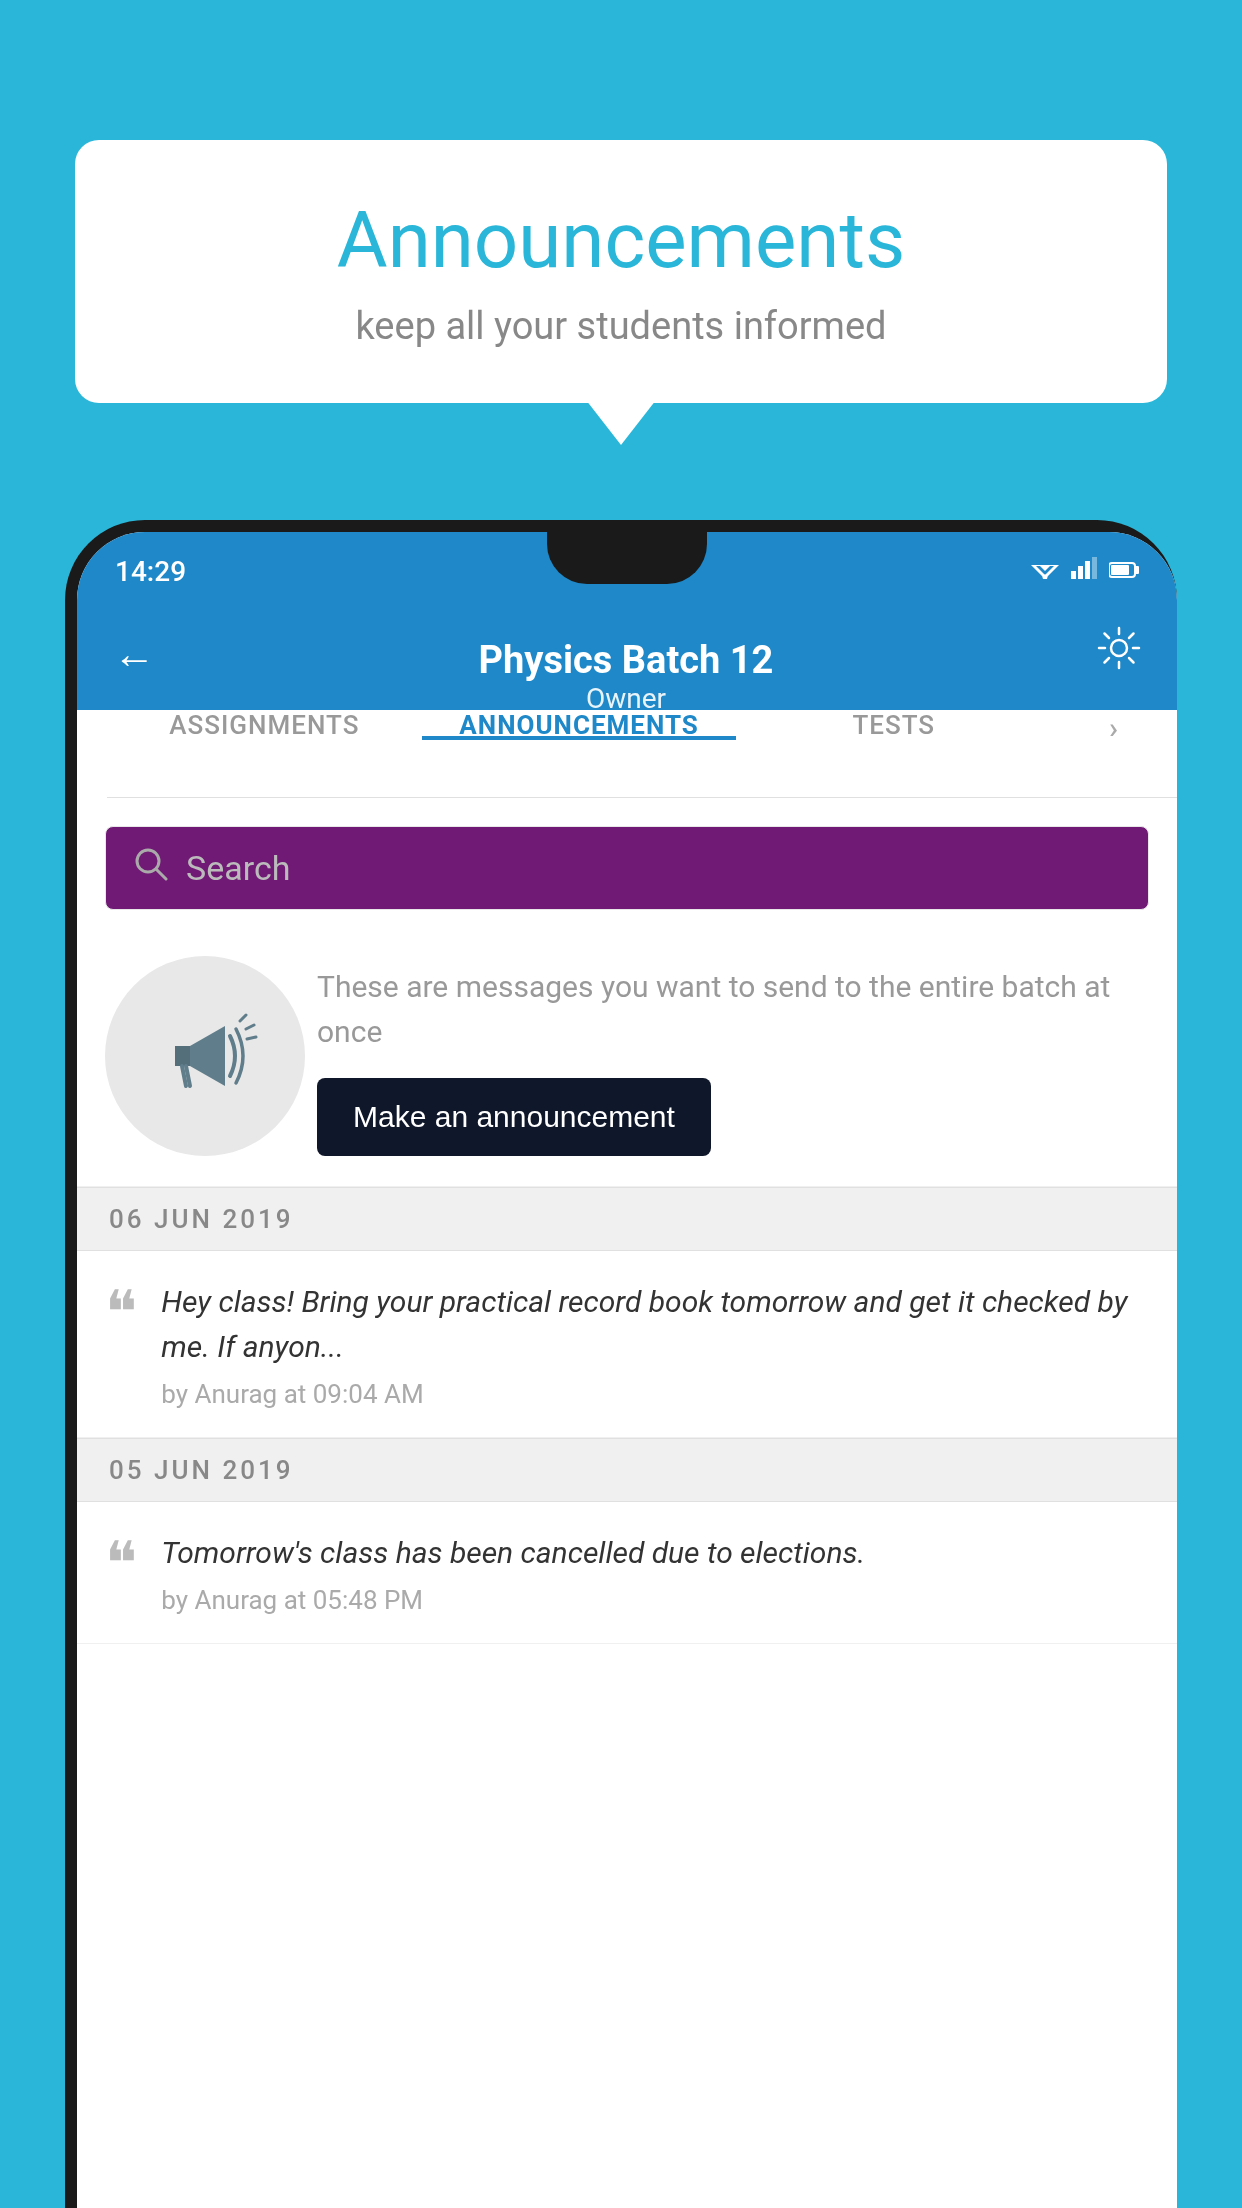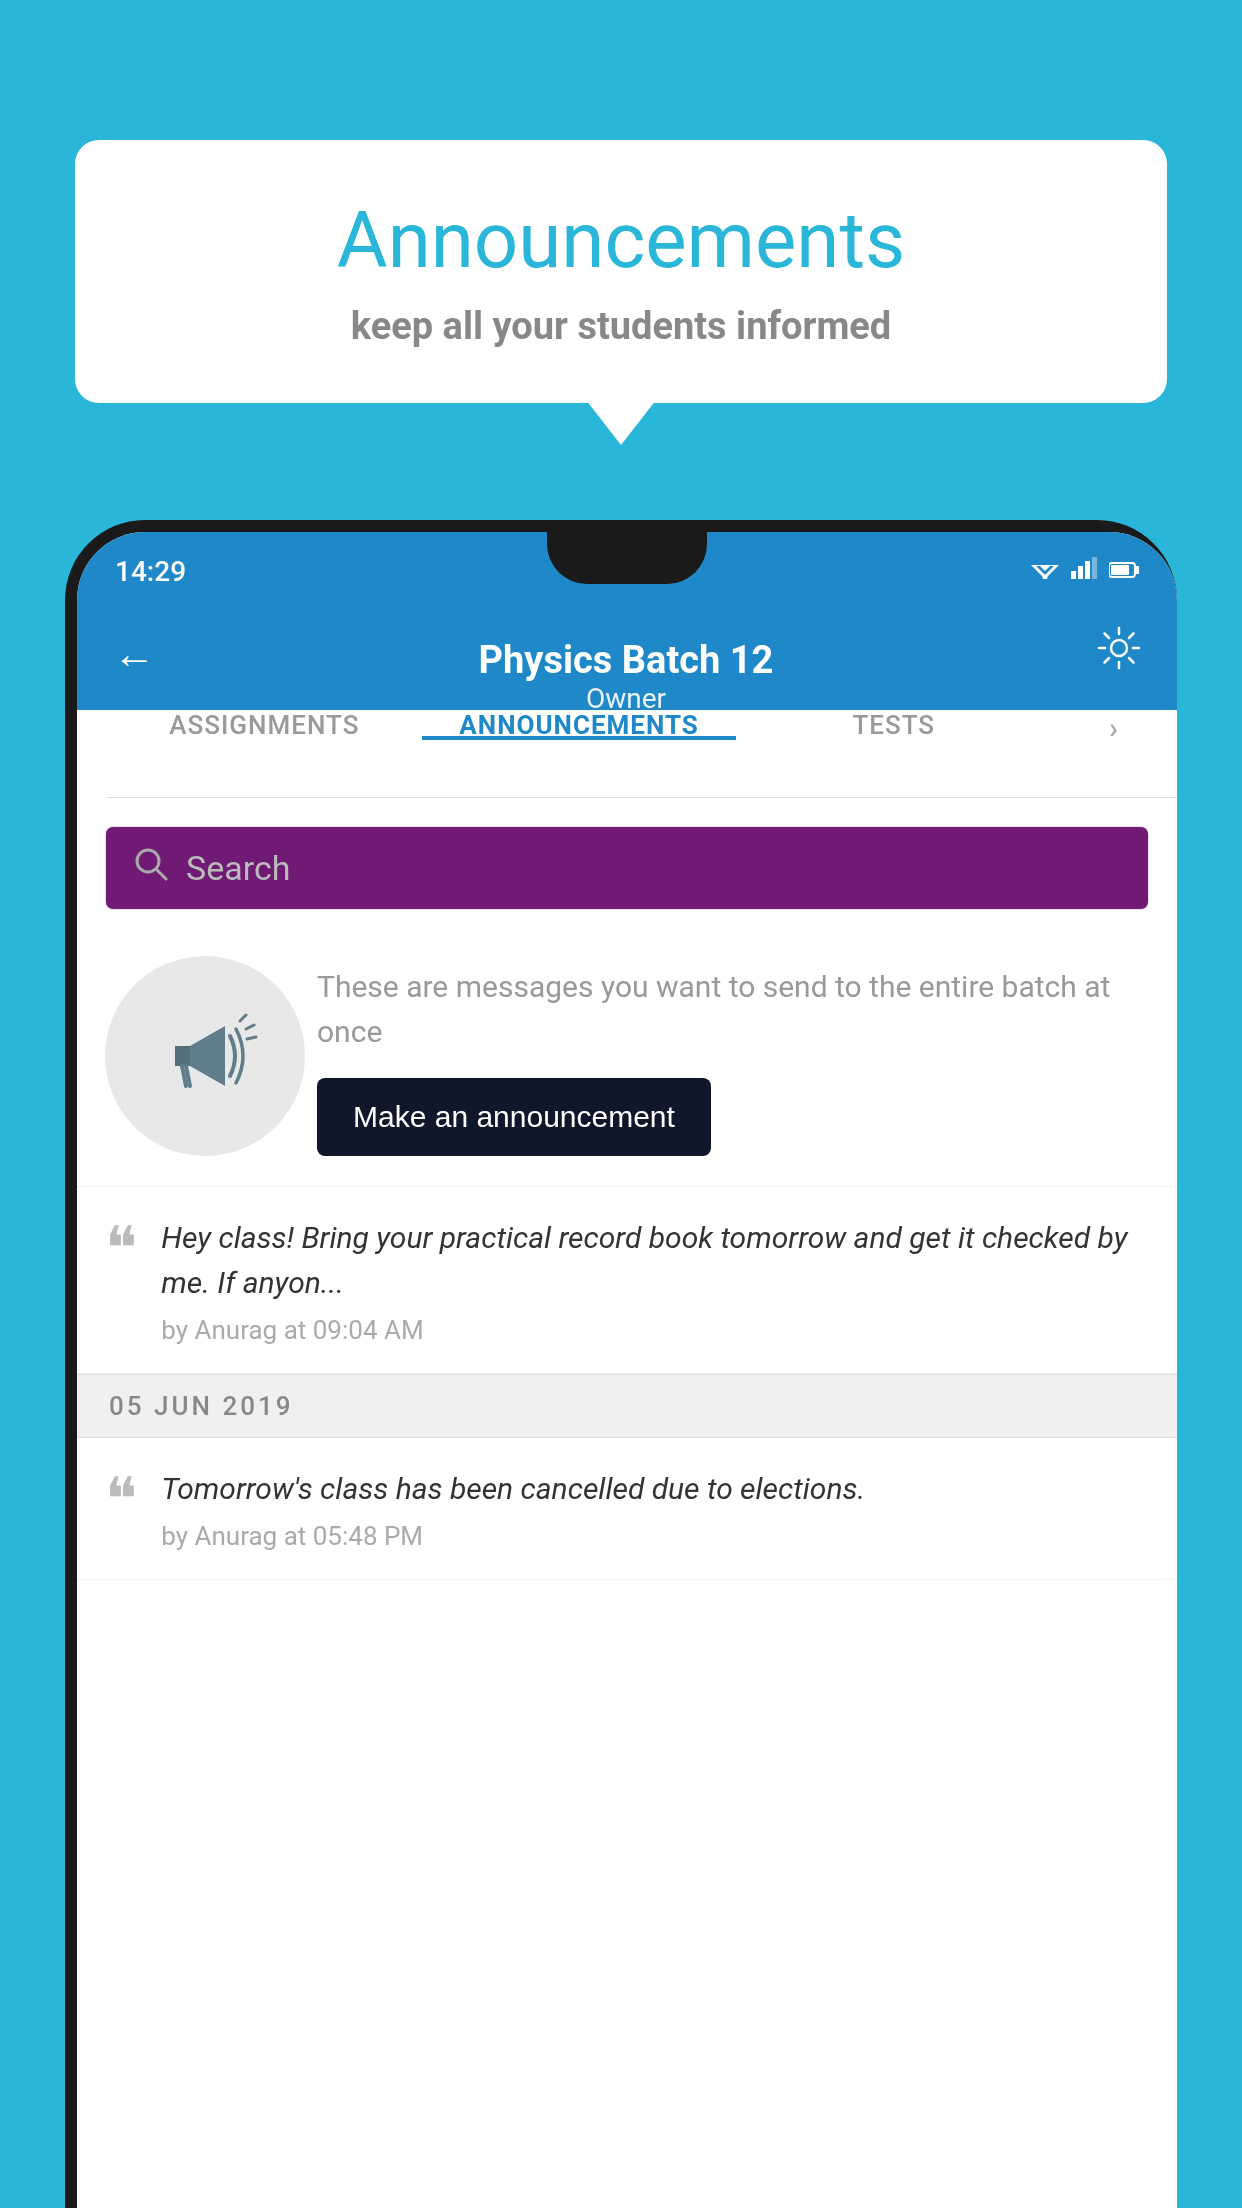--- a/index.html
+++ b/index.html
@@ -45,21 +45,21 @@
     .speech-bubble-title {
       font-size: 78px;
       font-weight: 400;
       color: #29b6d8;
       margin-bottom: 18px;
     }
 
     .speech-bubble-subtitle {
       font-size: 38px;
       color: #888;
-      font-weight: 700;
+      font-weight: 400;
     }
 
     
     .phone-frame {
       position: absolute;
       top: 520px;
       left: 65px;
       right: 65px;
       bottom: 0;
       background: #1a1a1a;
@@ -416,20 +416,21 @@
             <line x1="96" y1="28" x2="104" y2="24" stroke="#607d8b" stroke-width="3" stroke-linecap="round"></line>
             <line x1="97" y1="38" x2="106" y2="36" stroke="#607d8b" stroke-width="3" stroke-linecap="round"></line>
           </svg>
         </div>
         <div class="empty-state-right">
           <div class="empty-state-text">These are messages you want to send to the entire batch at once</div>
           <button class="make-announcement-btn">Make an announcement</button>
         </div>
       </div>
 
+      <div class="date-separator">06  JUN  2019</div>
       <div class="announcement-item">
         <div class="quote-icon">❝</div>
         <div class="announcement-content">
           <div class="announcement-text">Hey class! Bring your practical record book tomorrow and get it checked by me. If anyon...</div>
           <div class="announcement-meta">by Anurag at 09:04 AM</div>
         </div>
       </div>
 
       <div class="date-separator">05  JUN  2019</div>
       <div class="announcement-item">

